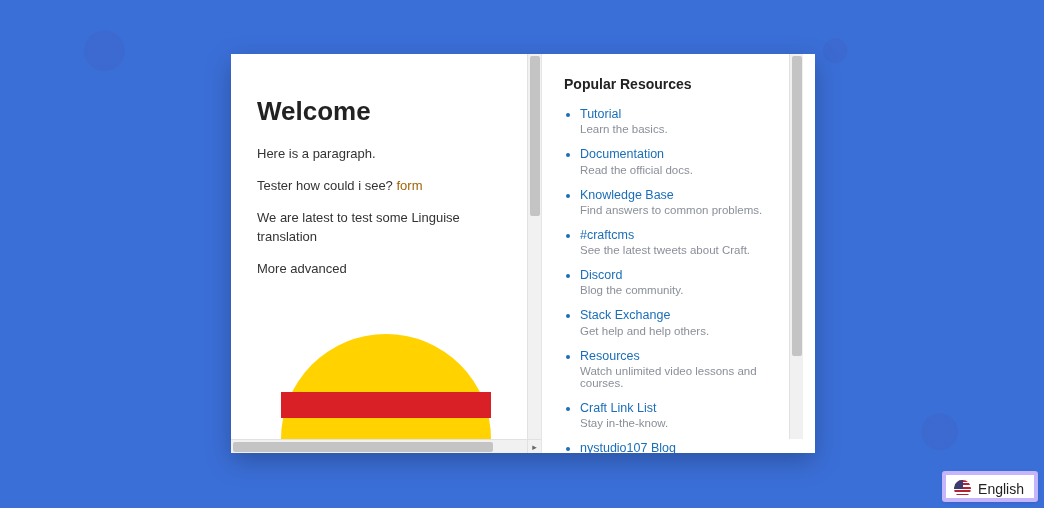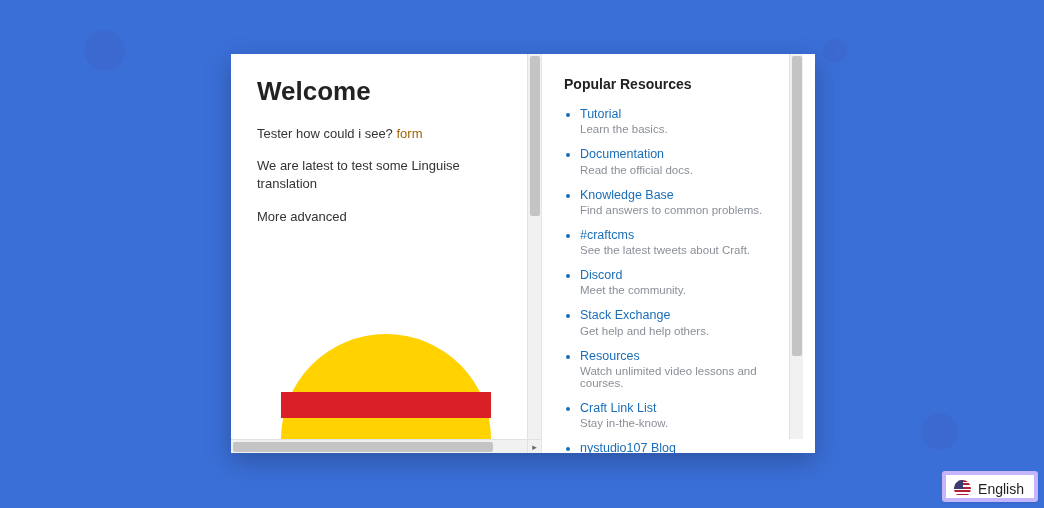--- a/index.html
+++ b/index.html
@@ -90,20 +90,21 @@
     display:flex; align-items:center; justify-content:center;
     font-size: 9px; color:#666;
     border-left:1px solid #e1e1e1;
     border-top:1px solid #e1e1e1;
   }
   h1 {
     font-size: 26px;
     font-weight: 700;
     color: #222;
     margin-bottom: 18px;
+    margin-top: 20px;
   }
   .para {
     font-size: 13px;
     color: #333;
     margin-bottom: 14px;
     line-height: 1.4;
   }
   ol {
     margin: 24px 0 18px 24px;
     font-size: 13px;
@@ -197,20 +198,21 @@
 </head>
 <body>
 
 <div class="bg-pattern"></div>
 
 <div class="window">
 
   <div class="pane pane-left">
     <div class="scroll-inner">
       <h1>Welcome</h1>
+      <p class="para">Here is a paragraph.</p>
       <p class="para">
         <span>Tester how could i see? </span><a class="link">form</a>
       </p>
       <p class="para">We are latest to test some Linguise translation</p>
       <p class="para">More advanced</p>
     </div>
 
     <div class="graphic">
       <div class="half-circle">
           <div class="stripe"></div>
@@ -241,21 +243,21 @@
         <li>
             <a class="res-title">Knowledge Base</a>
             <span class="res-desc">Find answers to common problems.</span>
           </li>
         <li>
             <a class="res-title">#craftcms</a>
             <span class="res-desc">See the latest tweets about Craft.</span>
           </li>
         <li>
             <a class="res-title">Discord</a>
-            <span class="res-desc">Meet the community.</span>
+            <span class="res-desc">Blog the community.</span>
           </li>
         <li>
             <a class="res-title">Stack Exchange</a>
             <span class="res-desc">Get help and help others.</span>
           </li>
         <li>
             <a class="res-title">Resources</a>
             <span class="res-desc">Watch unlimited video lessons and courses.</span>
           </li>
         <li>

